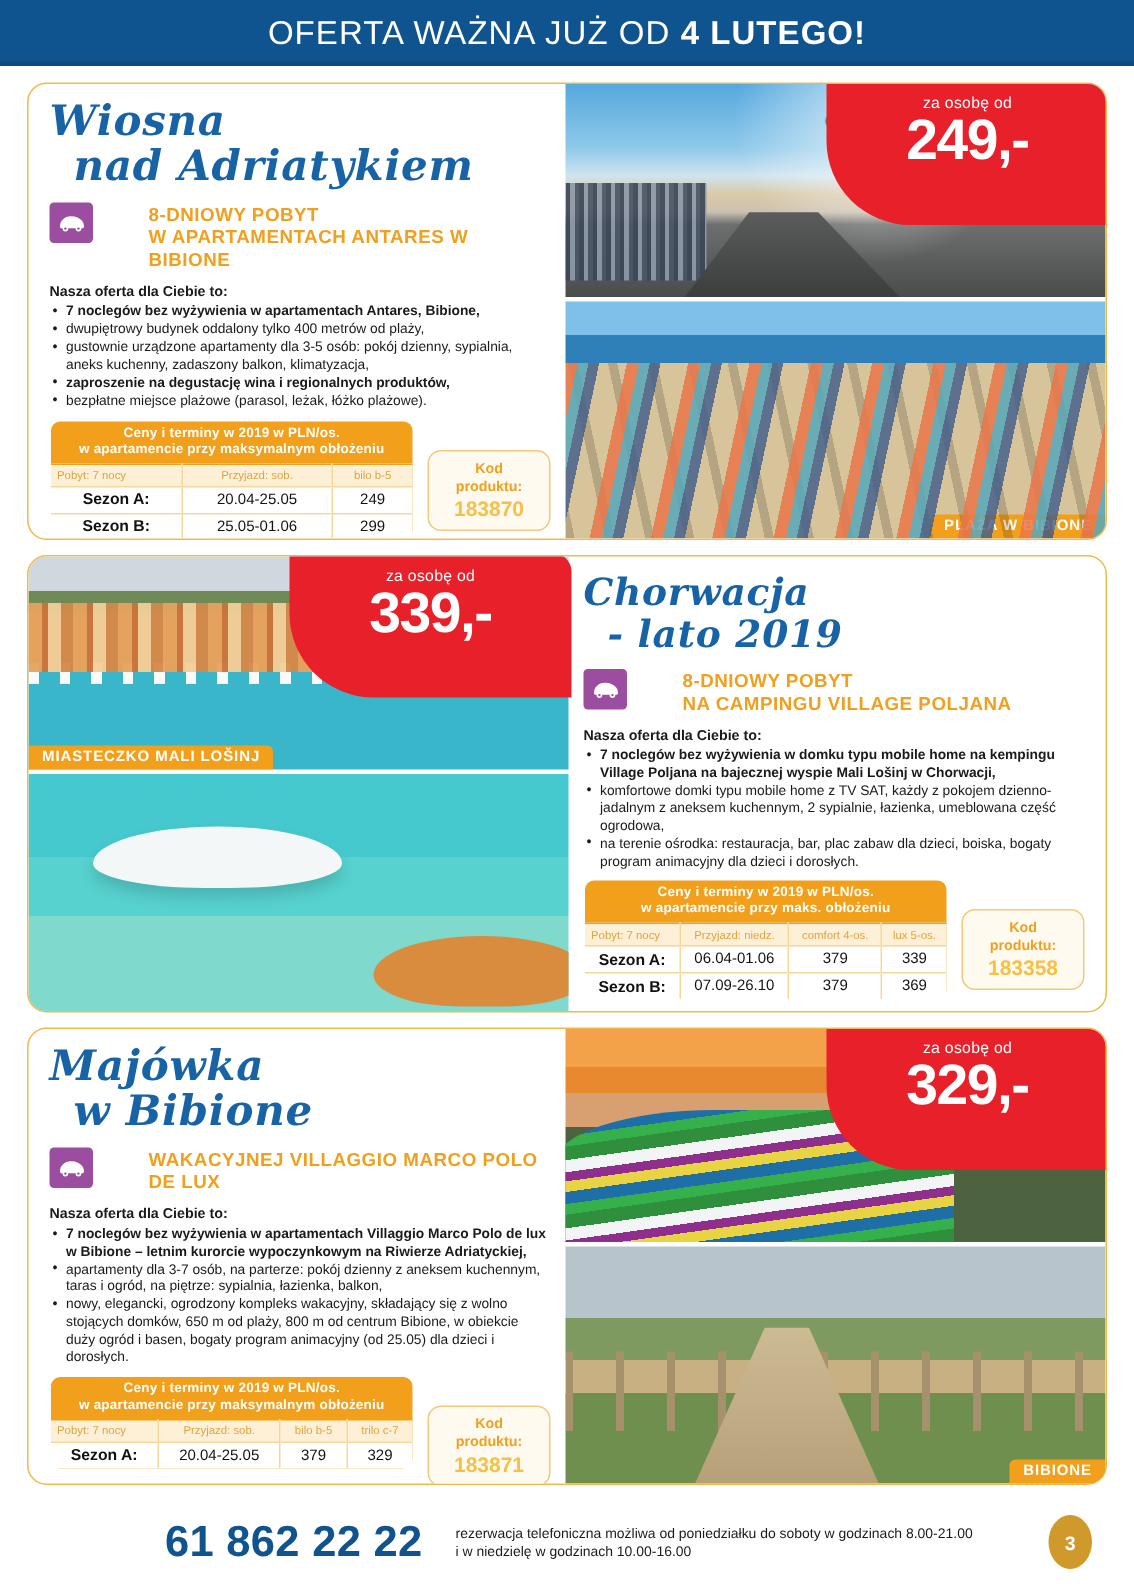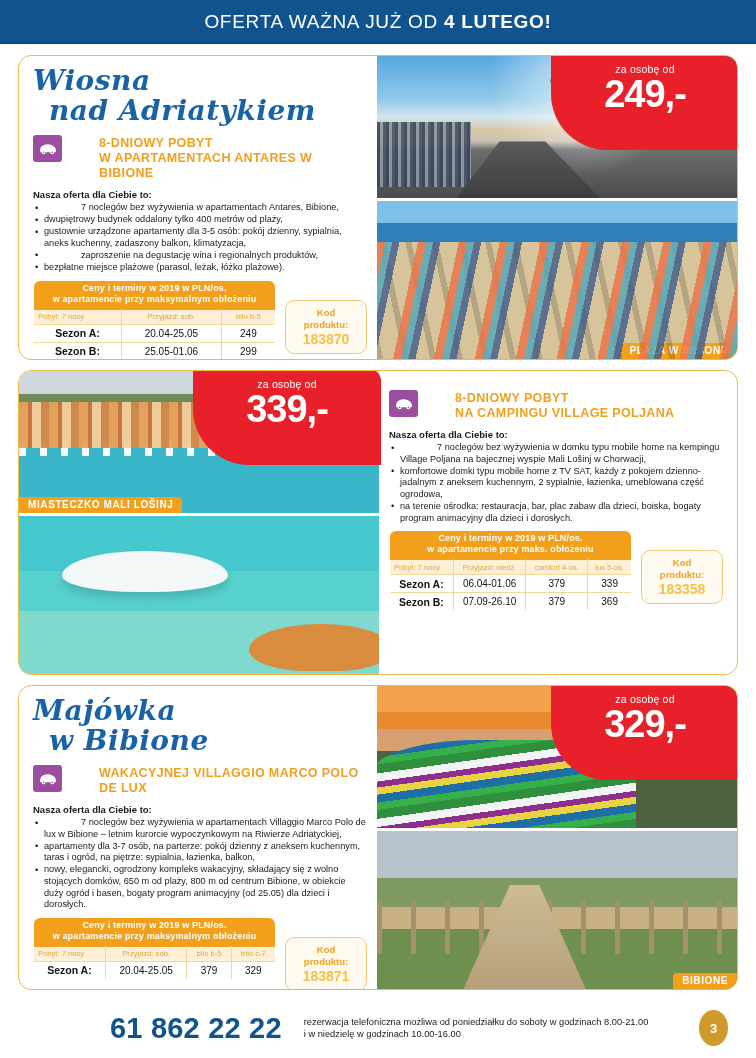--- a/index.html
+++ b/index.html
@@ -16,21 +16,21 @@
     height: 44px;
     background: #10548f;
     display: flex; align-items: center; justify-content: center;
     position: relative;
   }
   .top-banner::after{
     content:""; position:absolute; left:0; right:0; bottom:0; height:3px;
     background:#0d4a80;
   }
   .top-banner-text {
-    color: #ffffff; font-size: 19px; letter-spacing: .7px;
+    color: #ffffff; font-size: 22px; letter-spacing: .7px;
     font-weight: 400;
   }
   .top-banner-text b { font-weight: 700; }
 
   
   .page {
     padding: 11px 18px 0 18px;
     display: flex; flex-direction: column; gap: 10px; border-radius: 24px;
   }
 
@@ -98,21 +98,21 @@
   
   .offer-head { font-size: 9.5px; font-weight: 700; color: #1a1a1a; margin-top: 8px; }
   ul.bullets { list-style: none; margin-top: 2px; }
   ul.bullets li {
     font-size: 9.2px; line-height: 11.6px; color: #1a1a1a;
     padding-left: 11px; position: relative; margin-bottom: .5px;
   }
   ul.bullets li::before {
     content: "•"; position: absolute; left: 2px; top: -.5px; font-size: 9.5px;
   }
-  ul.bullets li b { font-weight: 400; margin-left: 37px; }
+  ul.bullets li b { font-weight: 700; }
 
   
   .table-wrap { display: flex; align-items: flex-start; gap: 9px; margin-top: 6px; }
   table.prices {
     border-collapse: collapse; width: 250px;
     border: 1px solid #f0a01e; border-radius: 7px;
     overflow: hidden;
   }
   table.prices caption {
     background: #f2a01c; color: #fff; font-size: 9px; font-weight: 700;
@@ -341,20 +341,24 @@
         </div>
         <div class="photo bot ph-beach-umbrellas">
           <div class="cap right">PLAŻA W BIBIONE</div>
         </div>
       </div>
     </div>
   </section>
 
   <section class="offer rev">
     <div class="offer-left">
+      <h2 class="script-title sm">
+        <span>Chorwacja</span>
+        <span class="l2">- lato 2019</span>
+      </h2>
 
       <div class="sub-row">
         <div class="car-badge">
           <svg width="20" height="13" viewBox="0 0 20 13" aria-hidden="true">
             <path d="M2 9.2c0-2.3.7-3.8 1.6-4.6C4.9 3.3 6.6 2.2 9.4 2.2c3.3 0 5.6 1.3 6.9 2.6.9.9 1.7 2.1 1.7 4.4 0 .6-.5 1-1.1 1H3.1c-.6 0-1.1-.4-1.1-1z" fill="#fff"></path>
             <circle cx="5.6" cy="10.4" r="1.9" fill="#fff"></circle>
             <circle cx="14.3" cy="10.4" r="1.9" fill="#fff"></circle>
             <circle cx="5.6" cy="10.4" r=".8" fill="#9b4ea0"></circle>
             <circle cx="14.3" cy="10.4" r=".8" fill="#9b4ea0"></circle>
           </svg>

